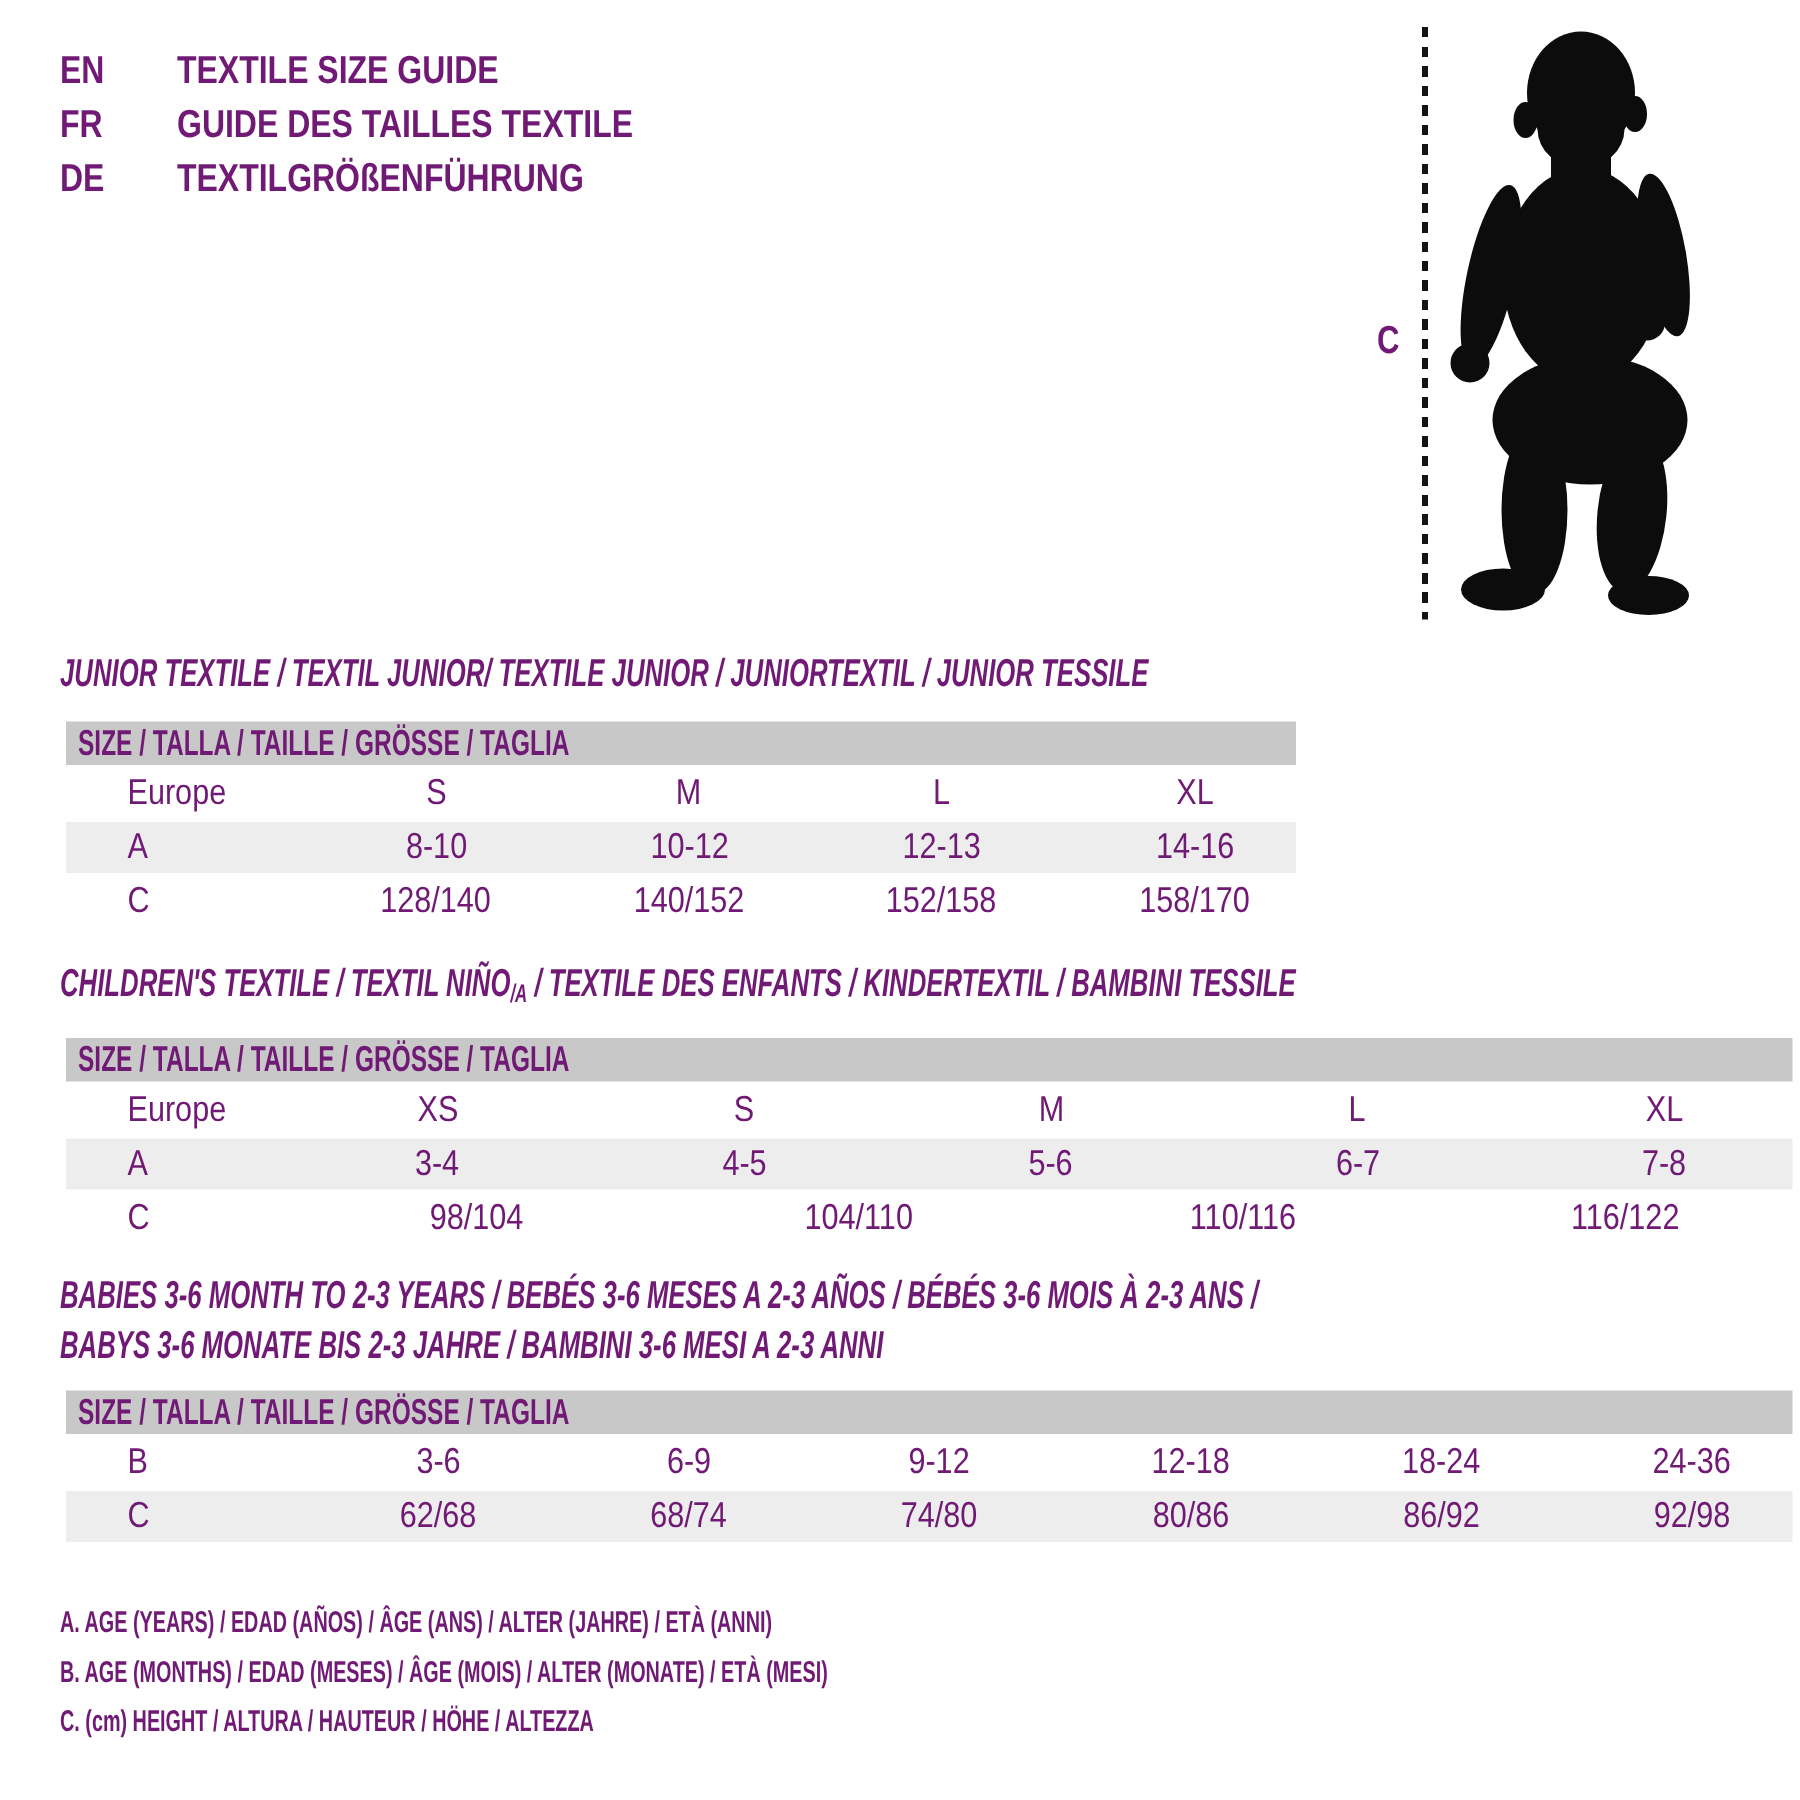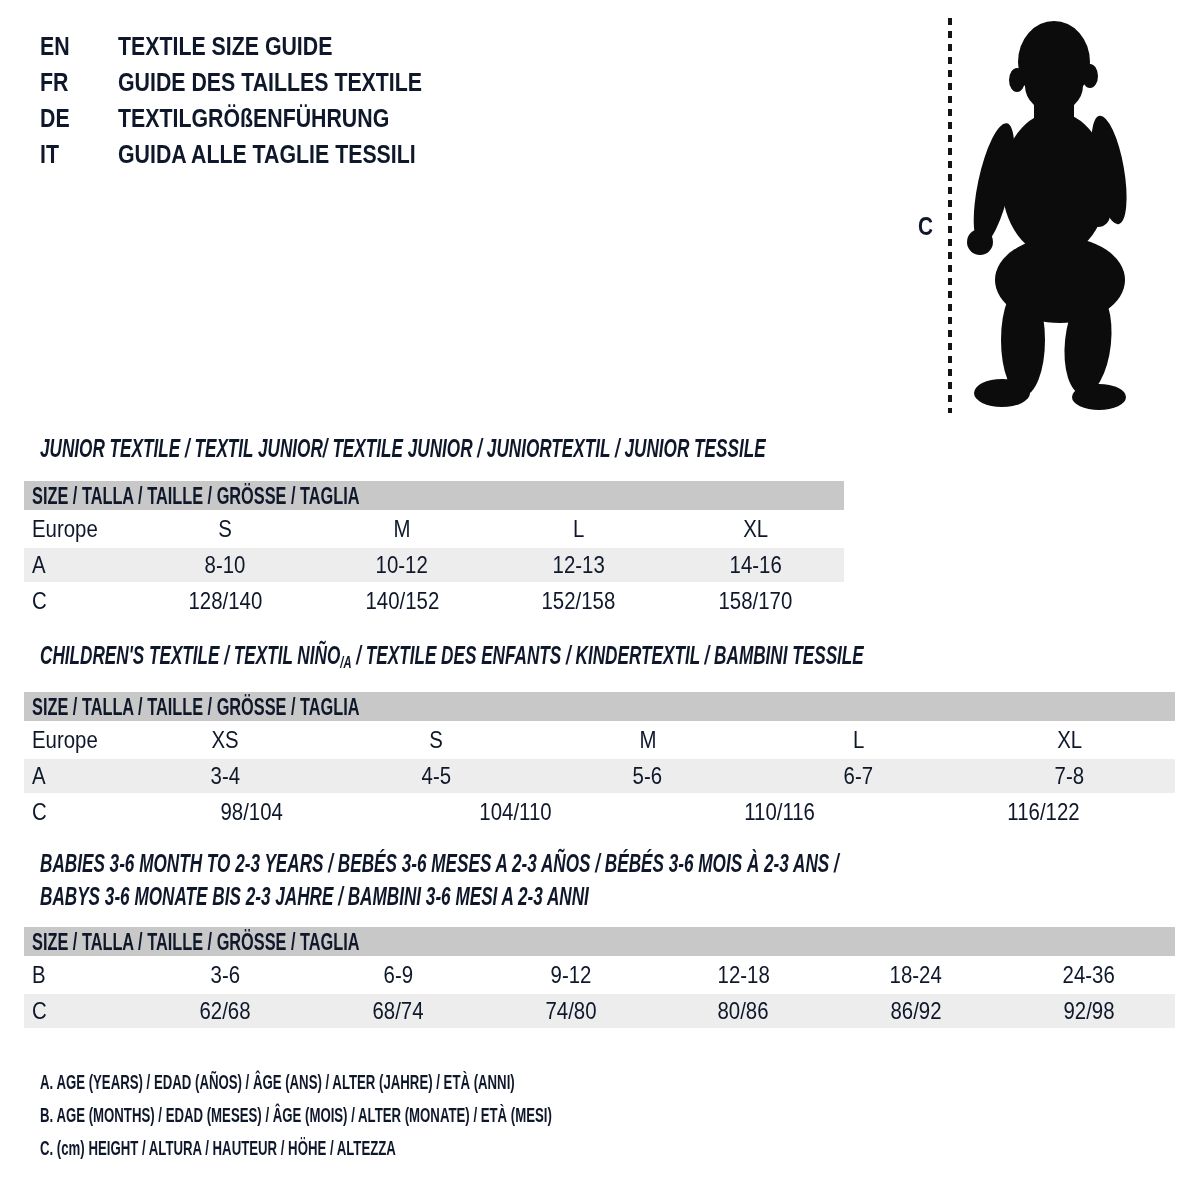--- a/index.html
+++ b/index.html
@@ -1,18 +1,18 @@
 <!DOCTYPE html>
 <html><head>
 <meta charset="utf-8">
 <style>
   html,body { margin:0; padding:0; background:#ffffff; }
   .canvas {
     position:relative; width:1200px; height:1200px; background:#ffffff;
-    font-family:"Liberation Sans", sans-serif; color:#0f172a; overflow:hidden;
+    font-family:"Liberation Sans", sans-serif; color:#701a75; overflow:hidden;
   }
   
   .cx  { display:inline-block; white-space:nowrap; }
   .cx66 { transform:scaleX(.66); transform-origin:0 50%; }
   .cx68 { transform:scaleX(.68); transform-origin:0 50%; }
   .cx80 { transform:scaleX(.80); transform-origin:0 50%; }
   .cx82 { transform:scaleX(.82); transform-origin:0 50%; }
   .cx85c { transform:scaleX(.85); transform-origin:50% 50%; }
   .cx85l { transform:scaleX(.85); transform-origin:0 50%; }
 
@@ -29,26 +29,26 @@
   .c-label { position:absolute; left:918px; top:208px; height:36px; line-height:36px;
              font-size:26px; font-weight:bold; }
   .baby { position:absolute; left:960px; top:12px; width:180px; height:400px; }
 
   
   .sec-title { position:absolute; left:40px; font-size:26px; font-weight:bold; line-height:28px;font-style:italic; }
   .sec-title .subsm { font-size:17px; vertical-align:-4px; font-weight:bold; }
   .sec-title-2l { line-height:33px; }
 
   
-  .tbl { position:absolute; left:24px; }
+  .tbl { position:absolute; left:44px; }
   .bar { height:29px; line-height:29px; background:#c8c8c8; padding-left:8px;
          font-size:24px; font-weight:bold; margin-bottom:2px; }
   .row { display:flex; height:34px; line-height:34px; margin-bottom:2px; font-size:24px; }
   .row.shade { background:#ededed; }
-  .cell { flex:1; display:flex; justify-content:center; align-items:flex-start; }
+  .cell { flex:1; display:flex; justify-content:center; align-items:flex-start;margin-left:33px; }
   .cell.lbl { flex:none; justify-content:flex-start; padding-left:8px; box-sizing:border-box; }
   .tbl-junior   { width:820px;  }
   .tbl-junior .lbl   { width:113px; }
   .tbl-children { width:1151px; }
   .tbl-children .lbl { width:96px; }
   .tbl-babies   { width:1151px; }
   .tbl-babies .lbl   { width:115px; }
 
   
   .legend { position:absolute; left:40px; top:1066px; }
@@ -64,24 +64,20 @@
       <span class="lang-code"><span class="cx cx82">EN</span></span>
       <span><span class="cx cx82">TEXTILE SIZE GUIDE</span></span>
     </div>
     <div class="lang-row">
       <span class="lang-code"><span class="cx cx82">FR</span></span>
       <span><span class="cx cx82">GUIDE DES TAILLES TEXTILE</span></span>
     </div>
     <div class="lang-row">
       <span class="lang-code"><span class="cx cx82">DE</span></span>
       <span><span class="cx cx82">TEXTILGRÖßENFÜHRUNG</span></span>
-    </div>
-    <div class="lang-row">
-      <span class="lang-code"><span class="cx cx82">IT</span></span>
-      <span><span class="cx cx82">GUIDA ALLE TAGLIE TESSILI</span></span>
     </div>
   </div>
 
   <div class="dash-line"></div>
   <div class="c-label"><span class="cx cx80">C</span></div>
   <svg class="baby" viewBox="0 0 180 400" xmlns="http://www.w3.org/2000/svg" aria-hidden="true">
     <g fill="#0c0c0c">
       <ellipse cx="94" cy="50" rx="36" ry="41"></ellipse>
       <ellipse cx="94" cy="74" rx="29" ry="26"></ellipse>
       <ellipse cx="57" cy="68" rx="8" ry="12"></ellipse>

